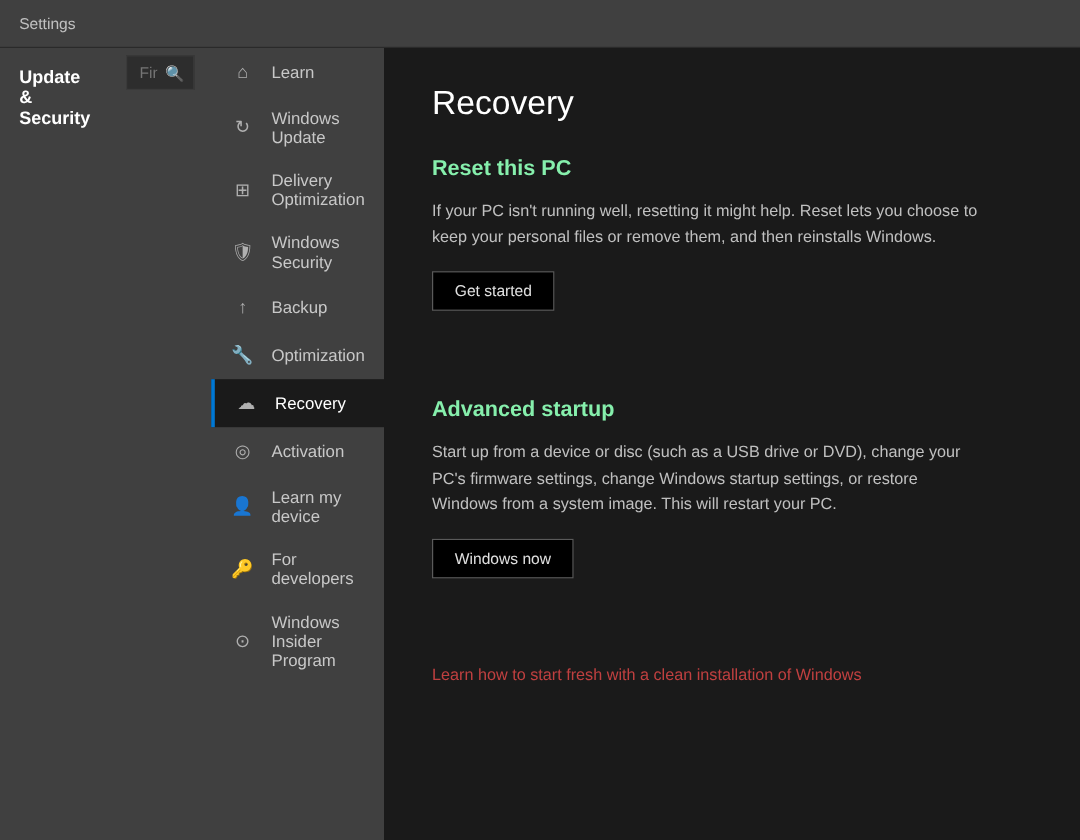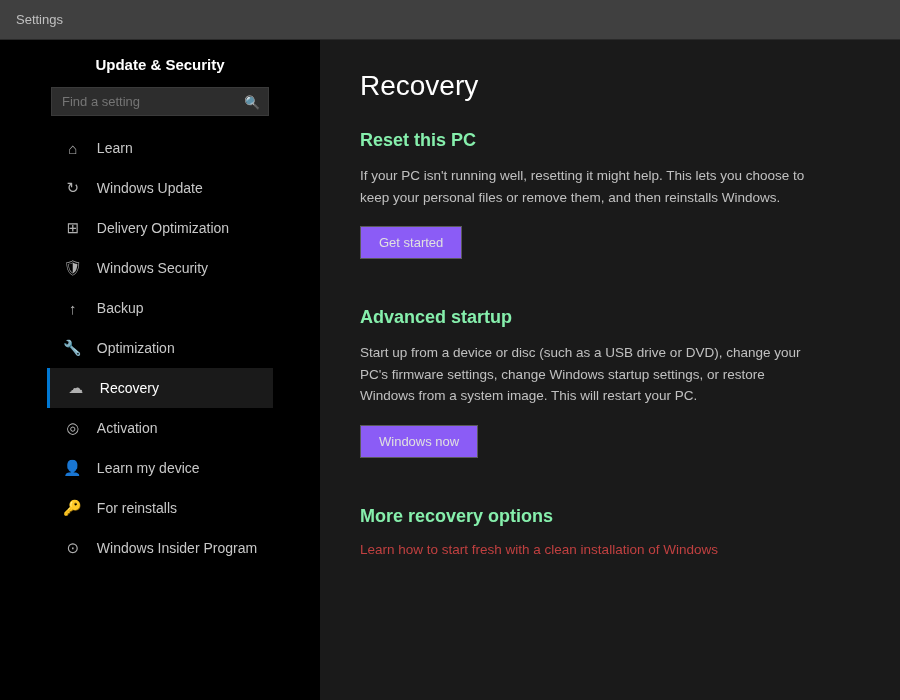--- a/index.html
+++ b/index.html
@@ -26,26 +26,24 @@
 
     .main-container {
       display: flex;
       flex: 1;
       overflow: hidden;
     }
 
     
     .sidebar {
       width: 320px;
-      background: #000000;
-      display: flex;
-      flex-direction: column;
+      background: #404040;
+      display: flex;
       overflow-y: auto;
       flex-shrink: 0;
-      align-items: center;
     }
 
     .sidebar-section-title {
       padding: 16px 16px 8px 16px;
       font-size: 15px;
       font-weight: 600;
       color: #ffffff;
     }
 
     .search-container {
@@ -137,26 +135,26 @@
     .section-desc {
       font-size: 13.5px;
       color: #c0c0c0;
       line-height: 1.6;
       margin-bottom: 18px;
       max-width: 460px;
     }
 
     .btn {
       border: 1px solid #5a5a5a;
-      background: #8b5cf6;
+      background: #000000;
       color: #e0e0e0;
       padding: 8px 18px;
       font-size: 13px;
       cursor: pointer;
-      margin-bottom: 24px;
+      margin-bottom: 48px;
     }
 
     .section-divider {
       margin-bottom: 24px;
     }
 
     .link-text {
       color: #c04040;
       font-size: 13.5px;
       cursor: pointer;
@@ -215,43 +213,42 @@
         <div class="nav-item">
           <span class="nav-icon">◎</span>
           <span class="nav-label">Activation</span>
         </div>
         <div class="nav-item">
           <span class="nav-icon">👤</span>
           <span class="nav-label">Learn my device</span>
         </div>
         <div class="nav-item">
           <span class="nav-icon">🔑</span>
-          <span class="nav-label">For reinstalls</span>
+          <span class="nav-label">For developers</span>
         </div>
         <div class="nav-item">
           <span class="nav-icon">⊙</span>
           <span class="nav-label">Windows Insider Program</span>
         </div>
       </nav>
   </div>
 
   <div class="content">
     <h1 class="page-title">Recovery</h1>
 
     <div class="section-divider">
       <div class="section-title">Reset this PC</div>
-      <p class="section-desc">If your PC isn't running well, resetting it might help. This lets you choose to keep your personal files or remove them, and then reinstalls Windows.</p>
+      <p class="section-desc">If your PC isn't running well, resetting it might help. Reset lets you choose to keep your personal files or remove them, and then reinstalls Windows.</p>
       <button class="btn">Get started</button>
     </div>
 
     <div class="section-divider">
       <div class="section-title">Advanced startup</div>
       <p class="section-desc">Start up from a device or disc (such as a USB drive or DVD), change your PC's firmware settings, change Windows startup settings, or restore Windows from a system image. This will restart your PC.</p>
       <button class="btn">Windows now</button>
     </div>
 
     <div class="section-divider">
-      <div class="section-title">More recovery options</div>
       <a class="link-text">Learn how to start fresh with a clean installation of Windows</a>
     </div>
   </div>
 
 </div>
 
 </body></html>

